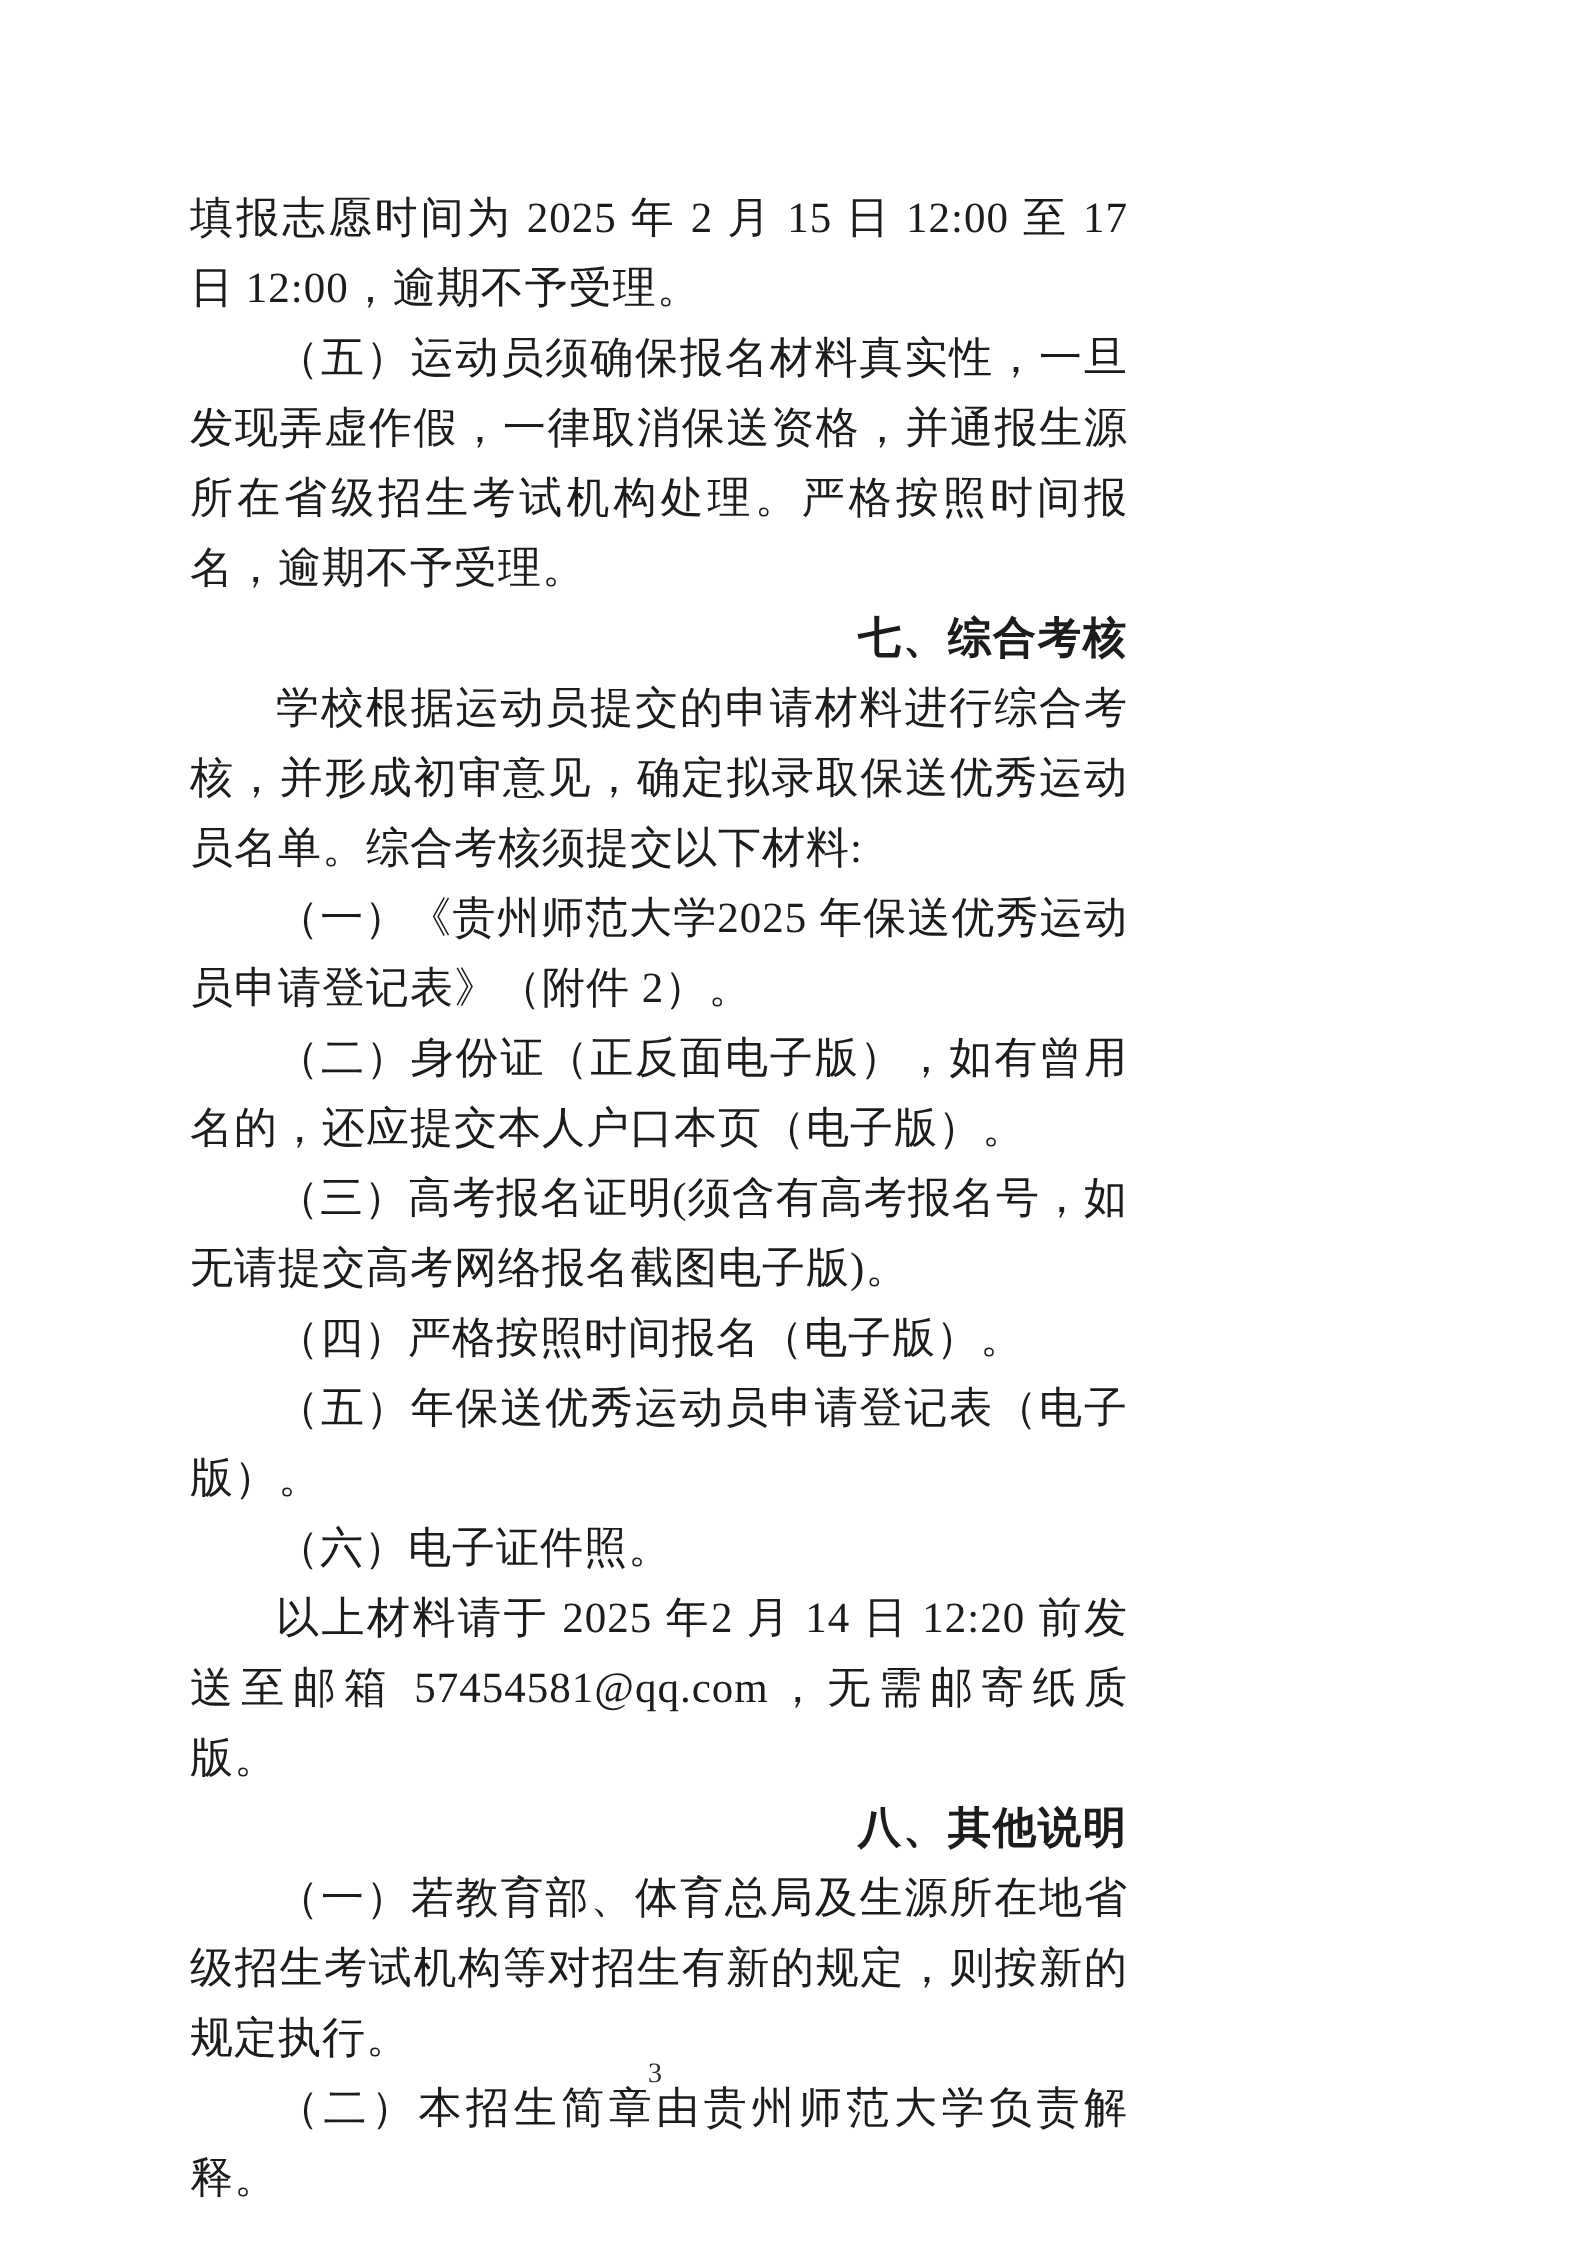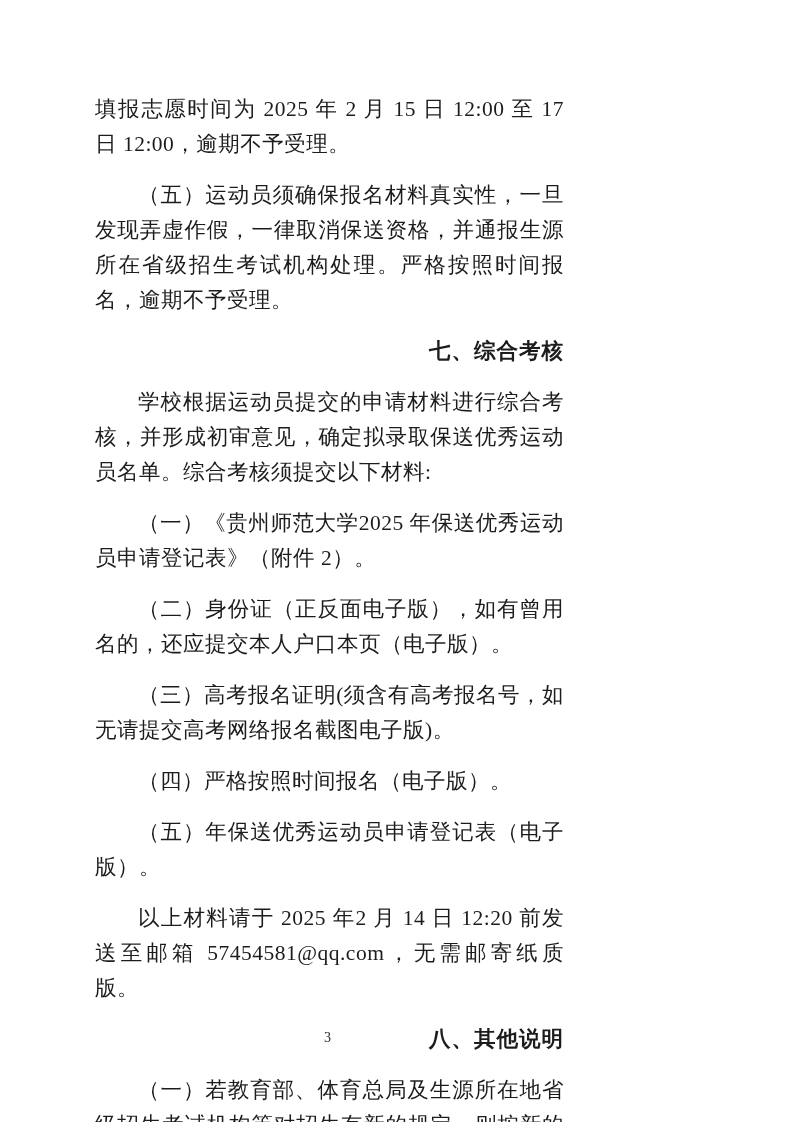--- a/index.html
+++ b/index.html
@@ -26,21 +26,20 @@
     margin: 0;
     font-size: 21.5px;
     line-height: 35px;
     text-align: justify;
     text-justify: inter-character;
     letter-spacing: 0.5px;
     word-break: break-all;
   }
   .content p.indent {
     text-indent: 2em;
-    margin-top: 16px;
   }
   .content p.heading {
     font-family: "Liberation Sans", "DejaVu Sans", sans-serif;
     font-weight: bold;
     letter-spacing: 1px;
     text-align: right;
   }
   .page-number {
     position: absolute;
     left: 0;
@@ -59,18 +58,20 @@
   <div class="content">
     <p class="body">填报志愿时间为 2025 年 2 月 15 日 12:00 至 17 日 12:00，逾期不予受理。</p>
     <p class="body indent">（五）运动员须确保报名材料真实性，一旦发现弄虚作假，一律取消保送资格，并通报生源所在省级招生考试机构处理。严格按照时间报名，逾期不予受理。</p>
     <p class="heading indent">七、综合考核</p>
     <p class="body indent">学校根据运动员提交的申请材料进行综合考核，并形成初审意见，确定拟录取保送优秀运动员名单。综合考核须提交以下材料:</p>
     <p class="body indent">（一）《贵州师范大学2025 年保送优秀运动员申请登记表》（附件 2）。</p>
     <p class="body indent">（二）身份证（正反面电子版），如有曾用名的，还应提交本人户口本页（电子版）。</p>
     <p class="body indent">（三）高考报名证明(须含有高考报名号，如无请提交高考网络报名截图电子版)。</p>
     <p class="body indent">（四）严格按照时间报名（电子版）。</p>
     <p class="body indent">（五）年保送优秀运动员申请登记表（电子版）。</p>
+    <p class="body indent">（六）电子证件照。</p>
     <p class="body indent">以上材料请于 2025 年2 月 14 日 12:20 前发送至邮箱 57454581@qq.com，无需邮寄纸质版。</p>
     <p class="heading indent">八、其他说明</p>
     <p class="body indent">（一）若教育部、体育总局及生源所在地省级招生考试机构等对招生有新的规定，则按新的规定执行。</p>
+    <p class="body indent">（二）本招生简章由贵州师范大学负责解释。</p>
   </div>
   <div class="page-number">3</div>
 </div>
 
 </body></html>

